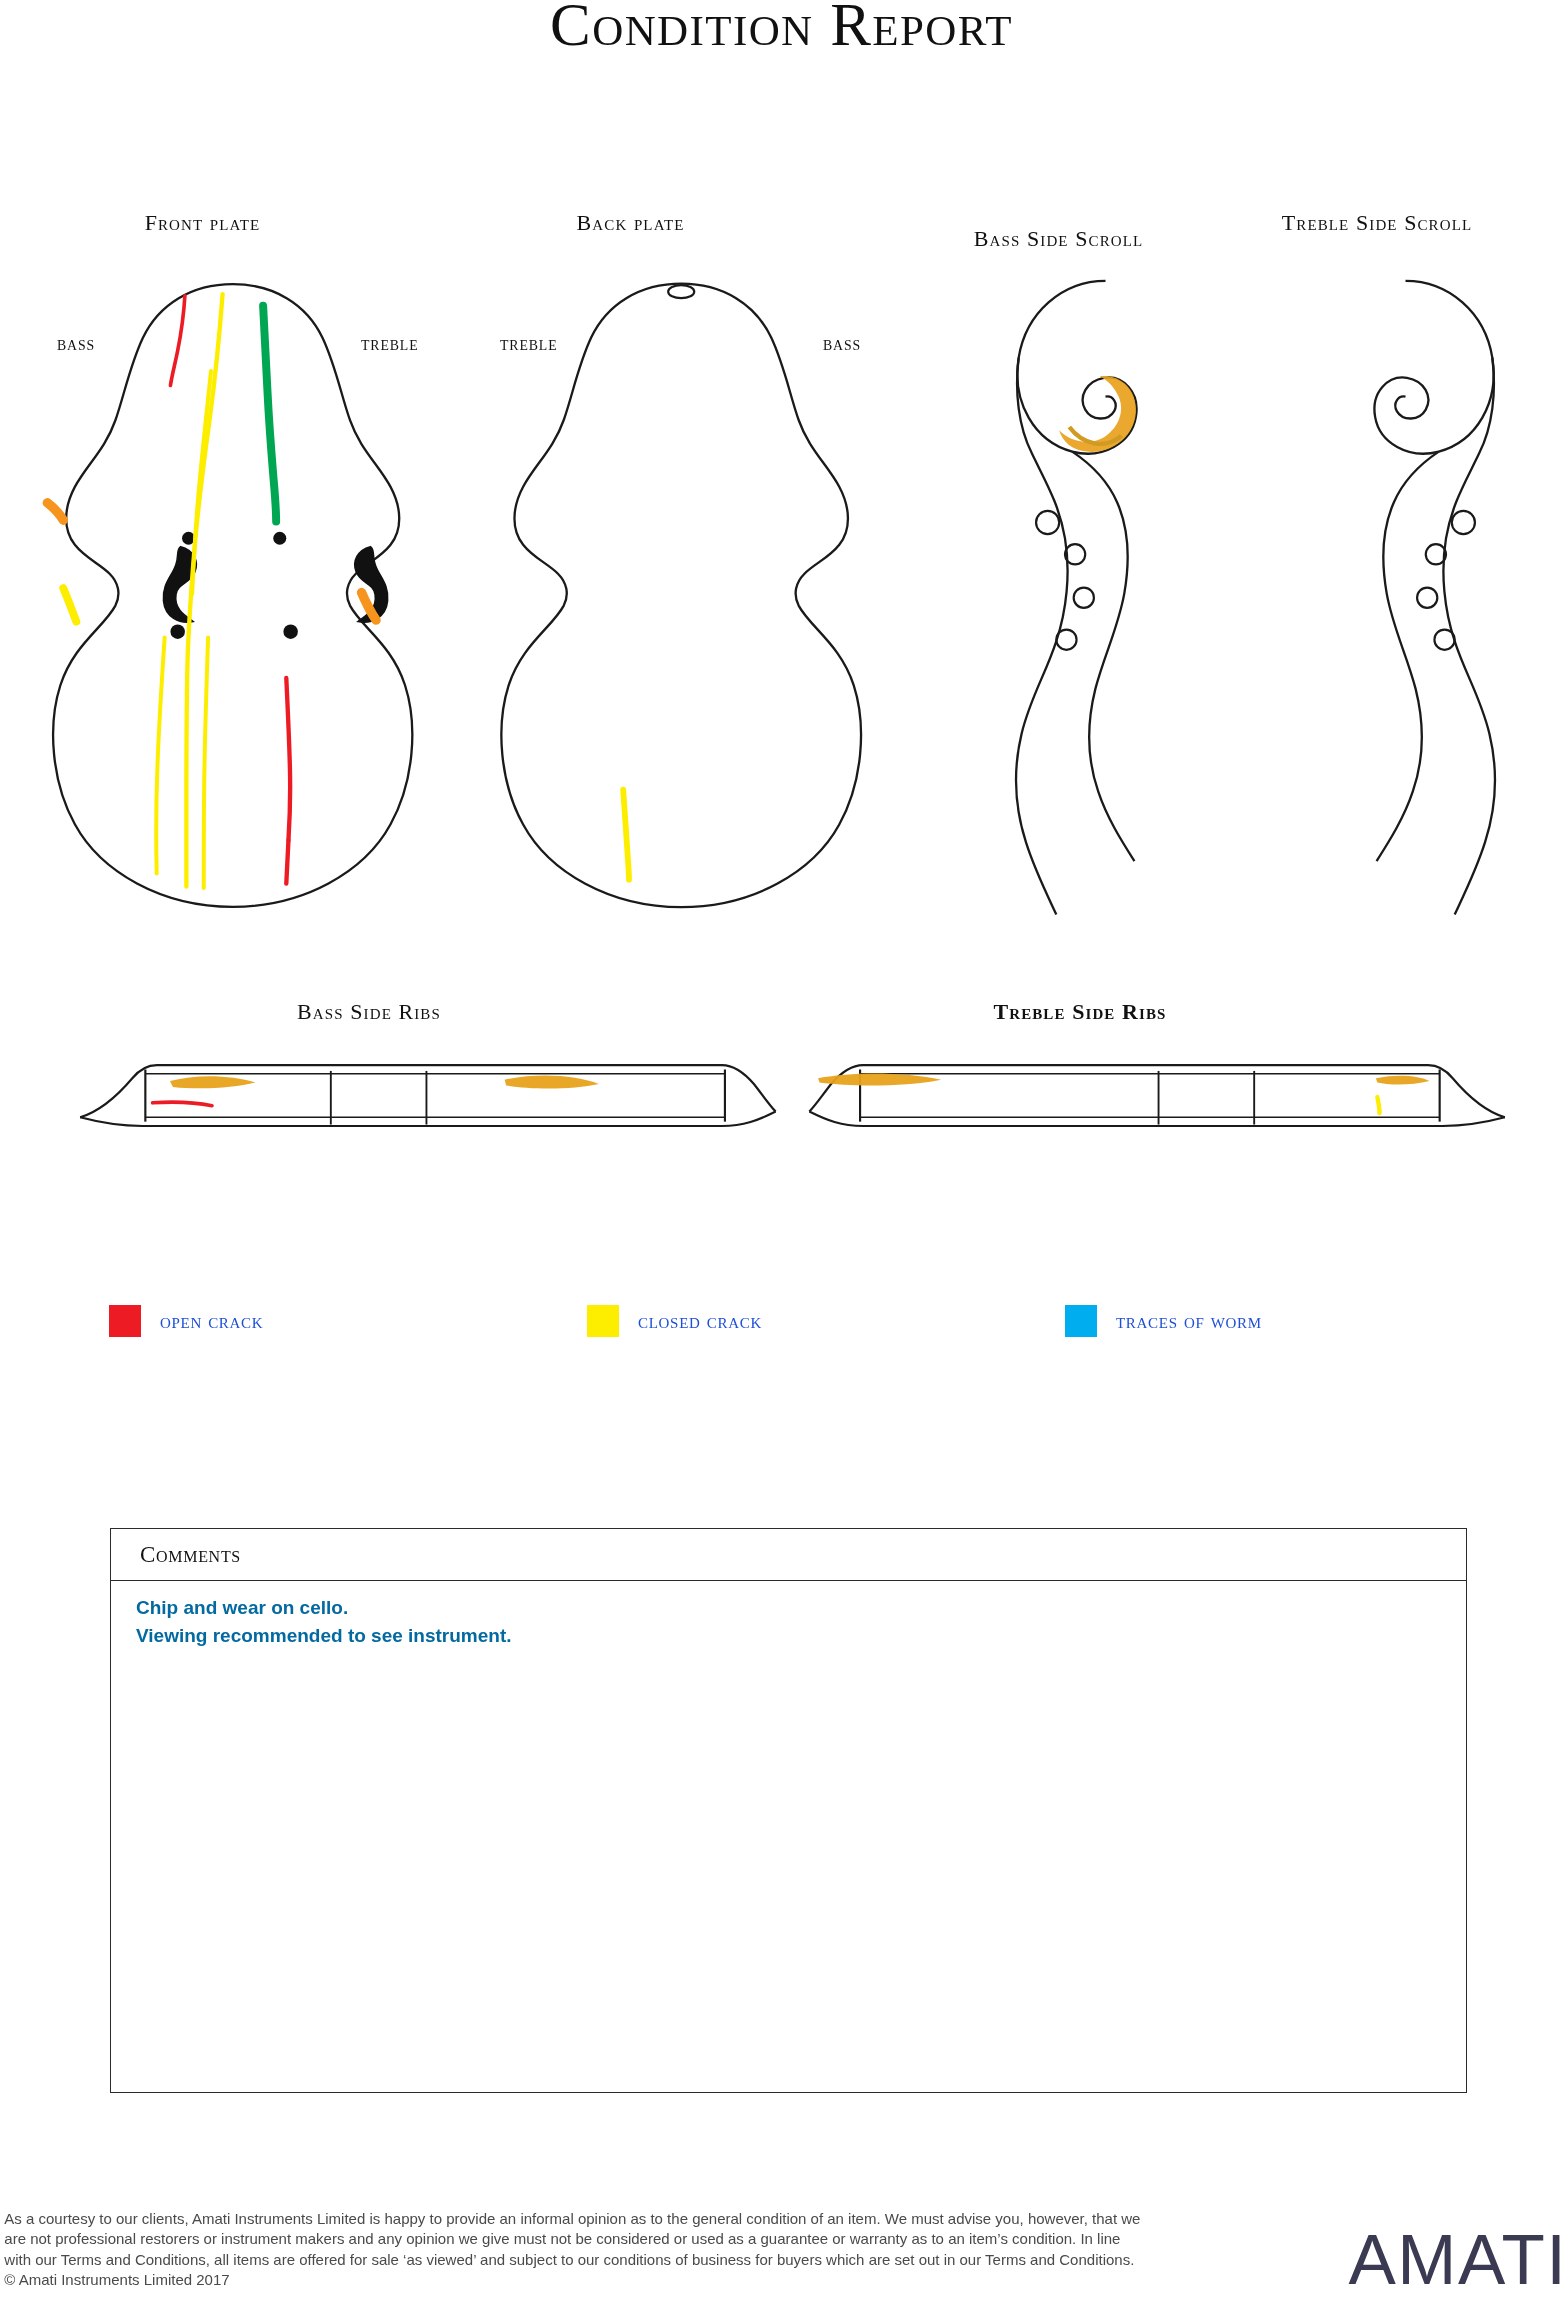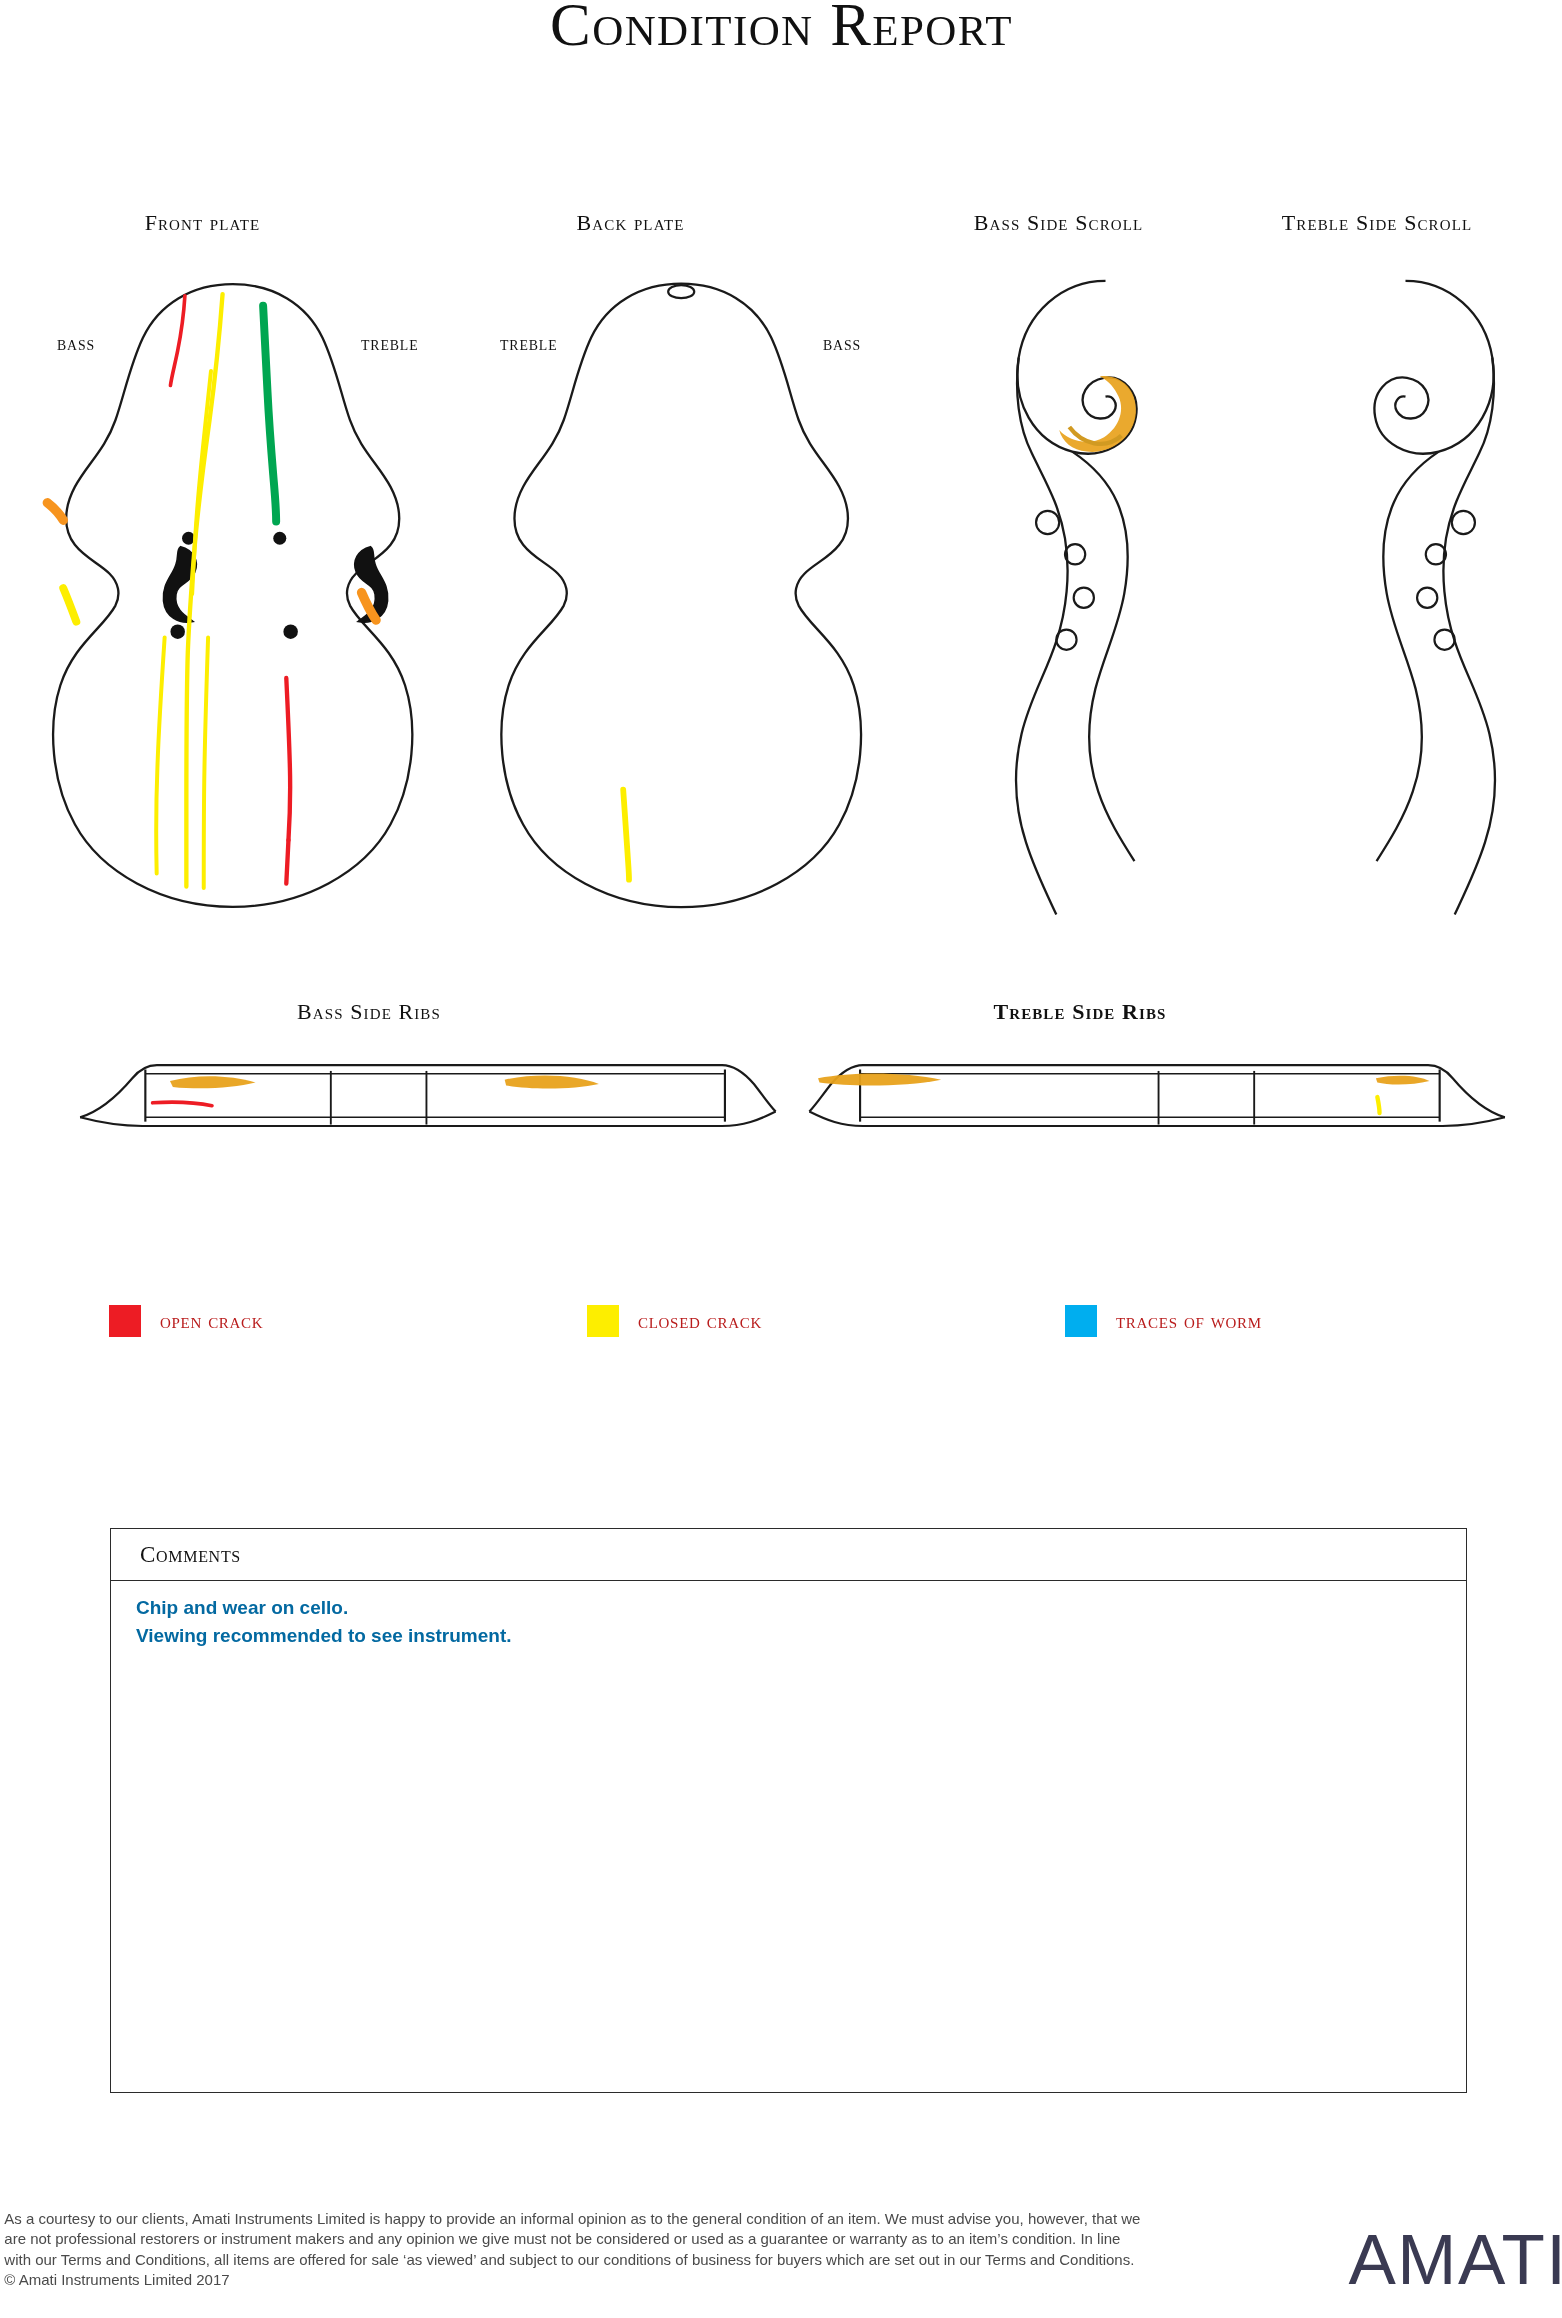--- a/index.html
+++ b/index.html
@@ -84,21 +84,21 @@
     width: 32px;
     height: 32px;
     flex: 0 0 auto;
   }
   .legend-label {
     margin-left: 19px;
     font-family: "Liberation Serif", serif;
     font-size: 22px;
     font-variant: small-caps;
     letter-spacing: 0.7px;
-    color: #b91c1c;
+    color: #1d4ed8;
     white-space: nowrap;
   }
 
   
   .comments-box {
     position: absolute;
     left: 110px;
     top: 1528px;
     width: 1357px;
     height: 565px;
@@ -157,21 +157,21 @@
 </style>
 </head>
 <body>
 
 <div class="page">
 
   <div class="title">Condition Report</div>
 
   <div class="caption" style="left:43px; top:210px; width:319px;">Front plate</div>
   <div class="caption" style="left:471px; top:210px; width:319px;">Back plate</div>
-  <div class="caption" style="left:928px; top:210px; width:261px;">Bass Side Scroll</div>
+  <div class="caption" style="left:928px; top:226px; width:261px;">Bass Side Scroll</div>
   <div class="caption" style="left:1232px; top:210px; width:290px;">Treble Side Scroll</div>
 
   <div class="mini-label" style="left:57px; top:338px;">BASS</div>
   <div class="mini-label" style="left:361px; top:338px;">TREBLE</div>
   <div class="mini-label" style="left:500px; top:338px;">TREBLE</div>
   <div class="mini-label" style="left:823px; top:338px;">BASS</div>
 
   <div class="diagram" style="left:43px; top:275px;">
     <svg width="391" height="667" viewBox="0 0 540 920">
 

